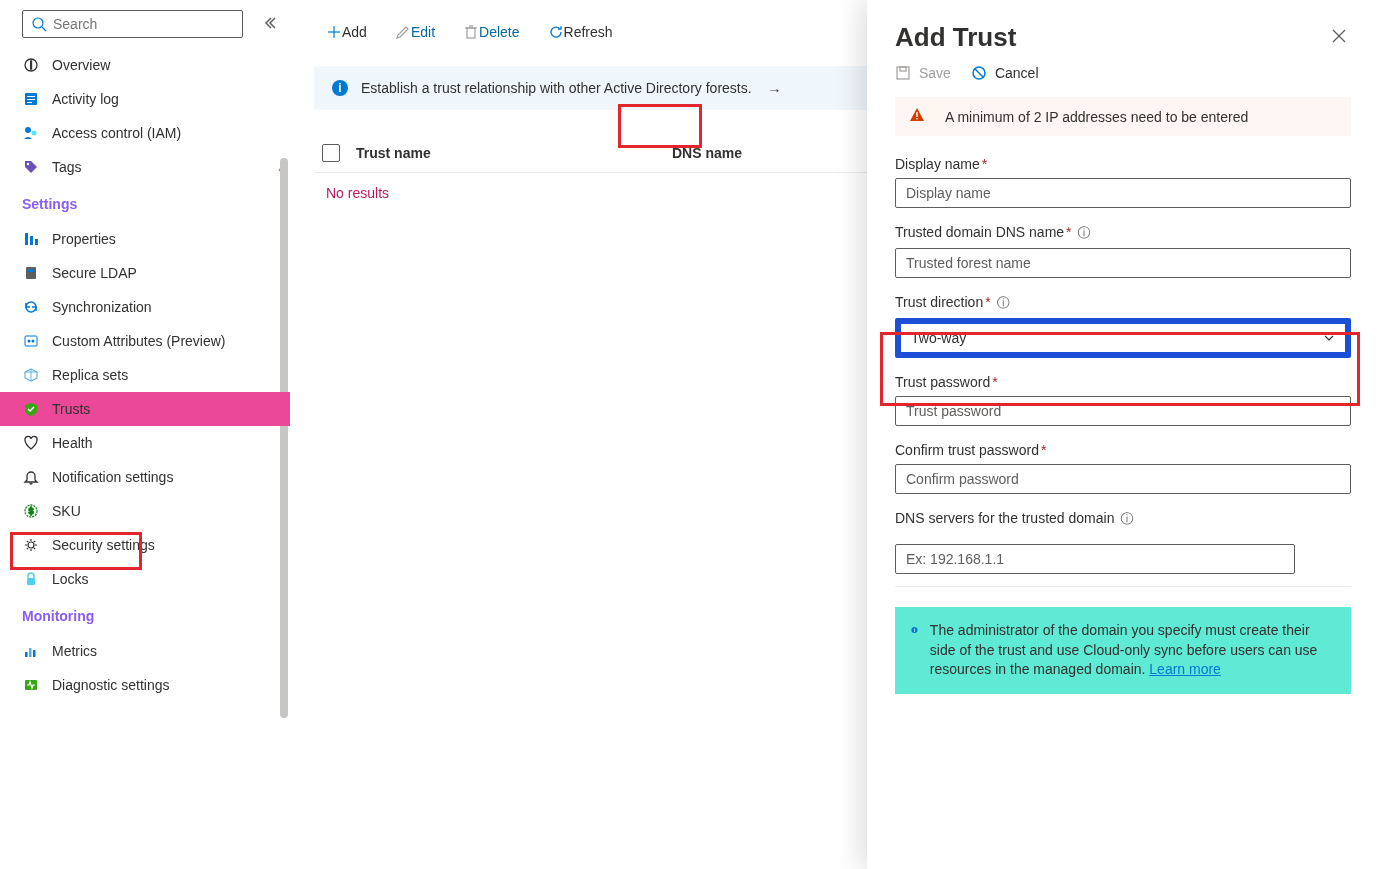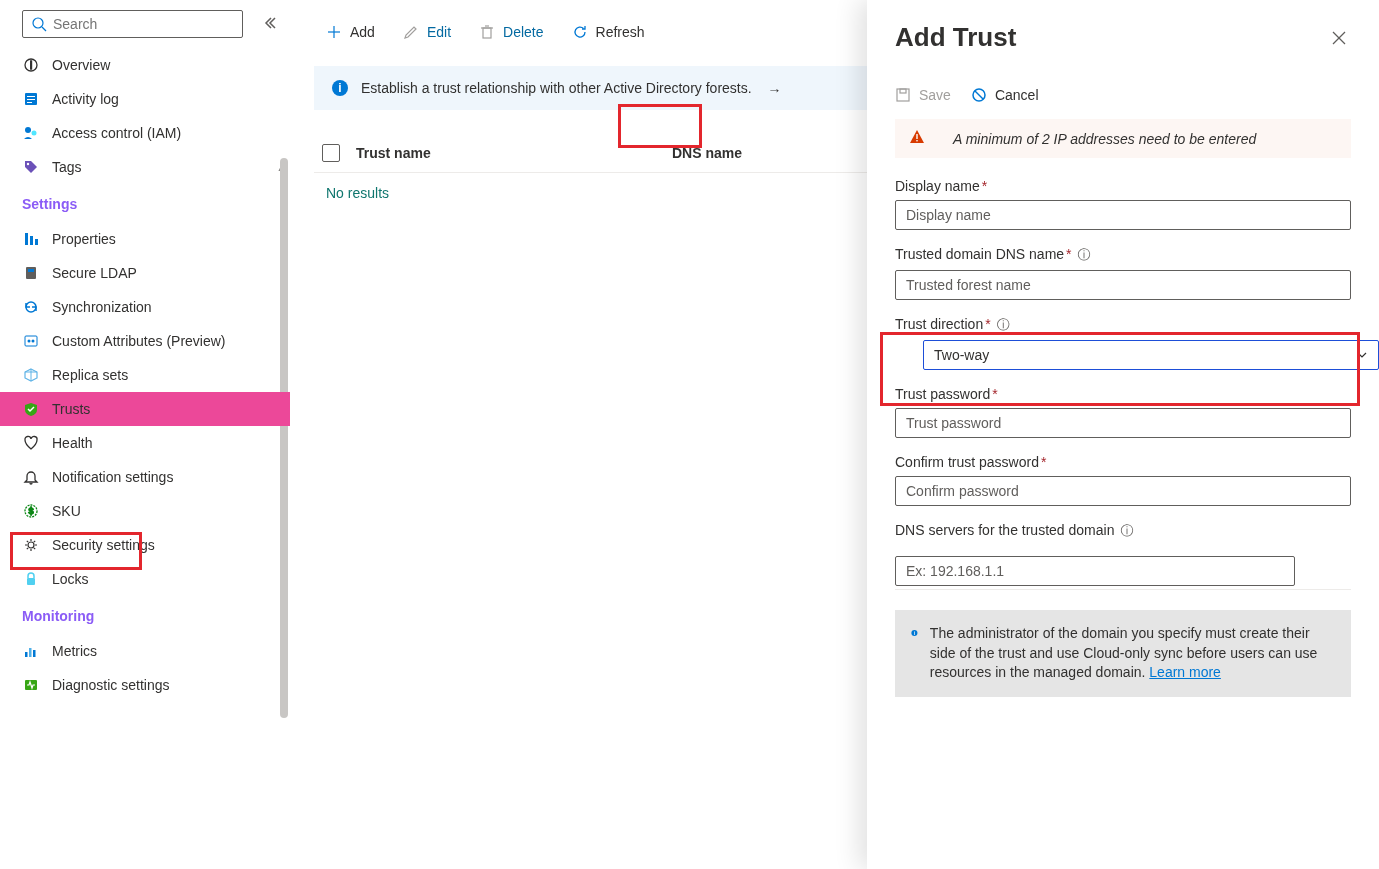--- a/index.html
+++ b/index.html
@@ -14,50 +14,50 @@
 .nav-list { list-style: none; margin-top: 4px; position: relative; }
 .nav-item { display: flex; align-items: center; padding: 8px 22px; cursor: pointer; gap: 12px; }
 .nav-item.active { background: #ec4899; }
 .nav-item .icon { width: 18px; height: 18px; display: flex; align-items: center; justify-content: center; font-size: 16px; }
 .nav-section { padding: 12px 22px 6px 22px; font-weight: 600; color: #8b5cf6; font-size: 14px; }
 .scroll-indicator { position: absolute; right: 2px; top: 158px; width: 8px; height: 560px; background: #c8c6c4; border-radius: 4px; }
 .scroll-up { position: absolute; right: 2px; top: 160px; color: #8a8886; font-size: 12px; }
 
 .main { flex: 1; padding: 14px 24px; position: relative; }
 .toolbar { display: flex; align-items: center; gap: 4px; padding: 4px 0 12px 0; }
-.tool-btn { display: flex; align-items: flex-end; gap: 8px; padding: 6px 12px; cursor: pointer; border-radius: 2px; color: #323130; }
+.tool-btn { display: flex; align-items: flex-end; padding: 6px 12px; cursor: pointer; border-radius: 2px; color: #323130; }
 .tool-btn.disabled { color: #0369a1; cursor: default; }
 .tool-btn svg, .tool-btn .icon { width: 16px; height: 16px; }
 .info-bar { background: #eff6fc; border: 1px solid #eff6fc; padding: 12px 16px; display: flex; align-items: center; gap: 12px; margin: 8px 0 24px 0; }
 .info-bar .arrow { margin-left: 4px; color: #323130; cursor: pointer; }
 .table-header { display: flex; align-items: center; padding: 10px 8px; border-bottom: 1px solid #edebe9; gap: 16px; }
 .table-header .chk { width: 18px; height: 18px; border: 1px solid #605e5c; border-radius: 2px; cursor: pointer; }
 .col-trust { width: 300px; font-weight: 600; }
 .col-dns { font-weight: 600; }
-.no-results { padding: 12px 12px; color: #0f766e; }
+.no-results { padding: 12px 12px; color: #be185d; }
 
 .panel { position: absolute; top: 0; right: 0; width: 512px; height: 869px; background: #fff; box-shadow: -8px 0 24px rgba(0,0,0,0.12); padding: 22px 28px; overflow-y: auto; }
-.panel-header { display: flex; justify-content: space-between; align-items: flex-end; margin-bottom: 34px; }
+.panel-header { display: flex; justify-content: space-between; align-items: center; margin-bottom: 12px; }
 .panel-title { font-size: 26px; font-weight: 600; }
 .close-btn { cursor: pointer; padding: 4px; color: #605e5c; }
 .panel-toolbar { display: flex; align-items: center; gap: 20px; margin-bottom: 16px; }
 .p-btn { display: flex; align-items: center; gap: 8px; cursor: pointer; }
 .p-btn.disabled { color: #a19f9d; cursor: default; }
-.alert { background: #fdf6f3; padding: 10px 14px; display: flex; align-items: center; gap: 28px; margin-bottom: 20px; font-style: italic; }
+.alert { background: #fdf6f3; padding: 10px 14px; display: flex; align-items: center; gap: 20px; margin-bottom: 20px; }
 .alert .warn-icon { color: #d83b01; }
 .field { margin-bottom: 16px; }
 .field label { display: block; margin-bottom: 6px; font-size: 14px; }
 .req { color: #a4262c; margin-left: 2px; }
 .info-icon { color: #605e5c; margin-left: 6px; font-size: 13px; display: inline-flex; align-items: center; }
 .field input[type=text], .field input[type=password] { width: 100%; padding: 6px 10px; border: 1px solid #605e5c; border-radius: 2px; font-size: 14px; outline: none; }
 .field input::placeholder { color: #605e5c; }
-.select-wrap { position: relative; width: 100%; border: 1px solid #1d4ed8; border-radius: 2px; padding: 6px 10px; display: flex; justify-content: space-between; align-items: center; cursor: pointer; margin-left: 28px; }
+.select-wrap { position: relative; width: 100%; border: 6px solid #1d4ed8; border-radius: 2px; padding: 6px 10px; display: flex; justify-content: space-between; align-items: center; cursor: pointer; }
 .dns-input { width: 400px !important; }
-.dns-field { margin-top: 12px; margin-bottom: 20px; padding-bottom: 3px; border-bottom: 1px solid #edebe9; }
-.info-box { background: #e5e5e5; padding: 14px 16px; display: flex; gap: 12px; margin-top: 20px; font-size: 14px; line-height: 1.4; }
+.dns-field { margin-top: 12px; margin-bottom: 20px; padding-bottom: 12px; border-bottom: 1px solid #edebe9; }
+.info-box { background: #5eead4; padding: 14px 16px; display: flex; gap: 12px; margin-top: 20px; font-size: 14px; line-height: 1.4; }
 .info-box a { color: #0078d4; text-decoration: underline; }
 
 .highlight-red { position: absolute; border: 3px solid #e3262d; pointer-events: none; }
 .hl-trusts { left: 10px; top: 532px; width: 132px; height: 38px; }
 .hl-add { left: 328px; top: 104px; width: 84px; height: 44px; }
 .hl-direction { position: absolute; left: 880px; top: 332px; width: 480px; height: 74px; border: 3px solid #e3262d; pointer-events: none; }
 </style>
 </head>
 <body>
 

